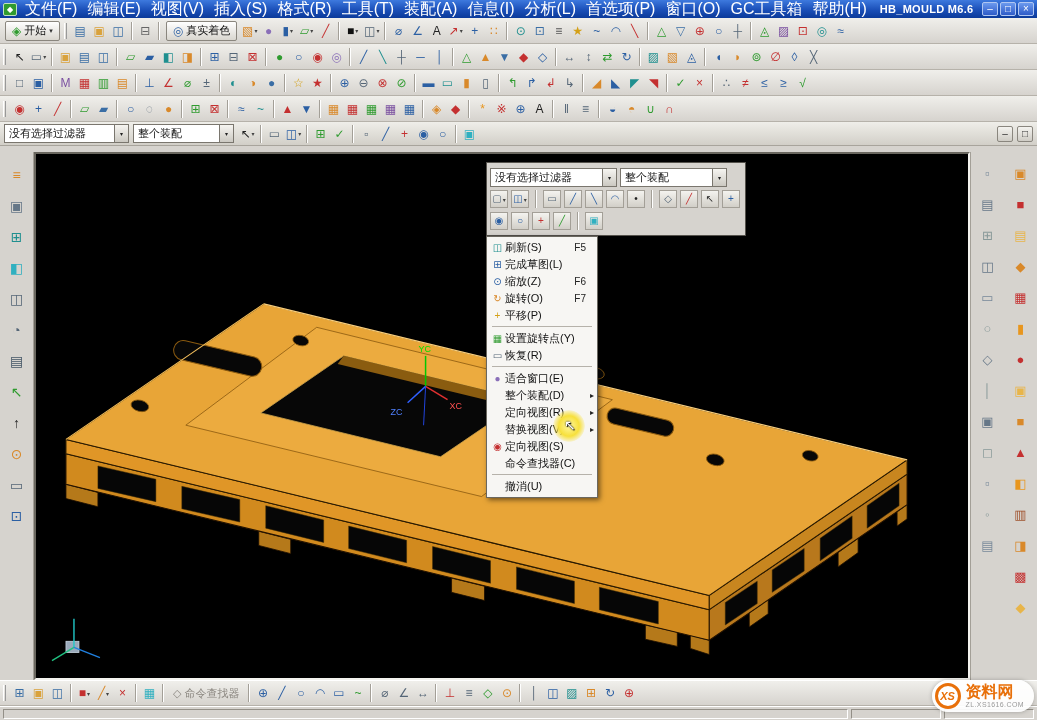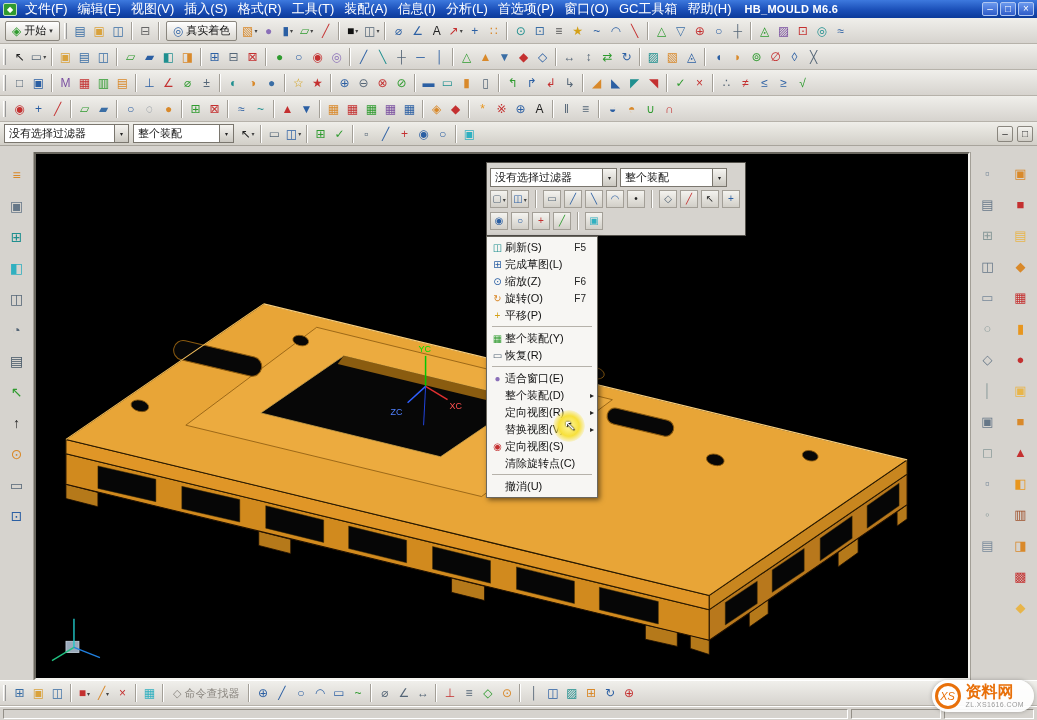--- a/index.html
+++ b/index.html
@@ -1,21 +1,21 @@
 <!DOCTYPE html>
 <html><head>
 <meta charset="utf-8">
 <style>
 *{margin:0;padding:0;box-sizing:border-box;}
 body{font-family:"Liberation Sans","DejaVu Sans",sans-serif;background:#777;}
 .app{width:1037px;height:720px;position:relative;background:#D6D3CE;overflow:hidden;font-size:11px;color:#111;}
 .titlebar{height:18px;background:linear-gradient(180deg,#3D79DE 0%,#1B4FB8 55%,#0B3A9A 100%);display:flex;align-items:center;padding:0 3px;color:#fff;}
 .appicon{width:14px;height:13px;background:#2F9B2F;border:1px solid #BFE0BF;border-radius:2px;color:#fff;font-size:8px;display:flex;align-items:center;justify-content:center;margin-right:3px;}
 .menubar{display:flex;}
-.menu-item{padding:0 5px;font-size:13px;white-space:nowrap;cursor:default;}
+.menu-item{padding:0 5px;font-size:16px;white-space:nowrap;cursor:default;}
 .tb-title{margin-left:8px;font-weight:bold;letter-spacing:.3px;white-space:nowrap;}
 .winbtns{margin-left:auto;display:flex;gap:2px;}
 .winbtn{width:16px;height:14px;background:linear-gradient(#6C9AEE,#2E5BC8);border:1px solid #AFC6F2;border-radius:2px;color:#fff;font-size:10px;line-height:11px;text-align:center;}
 .winbtn.gray{background:linear-gradient(#F4F3EF,#CFCCC5);border:1px solid #8A867E;color:#333;height:16px;line-height:13px;}
 .tbrow{height:26px;display:flex;align-items:center;background:linear-gradient(#F0EFEB,#D6D3CE);border-bottom:1px solid #B6B2AA;padding:0 2px;overflow:hidden;white-space:nowrap;}
 .iconstrip{display:flex;align-items:center;}
 .ticon{min-width:19px;height:19px;display:inline-flex;align-items:center;justify-content:center;flex:0 0 auto;border:1px solid transparent;}
 .ticon .glyph{font-size:12px;line-height:1;}
 .ddm{font-size:6px;color:#444;margin-left:1px;}
 .tsep{width:2px;height:18px;border-left:1px solid #A39F97;border-right:1px solid #fff;margin:0 3px;flex:0 0 auto;}
@@ -55,21 +55,21 @@
 .csep{height:2px;border-top:1px solid #B6B2AA;margin:2px 4px;}
 .cursor-blob{position:absolute;left:517px;top:256px;width:32px;height:32px;border-radius:50%;background:radial-gradient(circle,#FFF8A0 0%,#F7E03C 45%,rgba(247,224,60,.25) 68%,rgba(247,224,60,0) 72%);z-index:8;}
 .cursor-arrow{position:absolute;left:528px;top:263px;color:#fff;text-shadow:0 0 2px #000,1px 1px 1px #000;font-size:14px;z-index:9;}
 .bottombar{height:26px;border-top:1px solid #fff;}
 .finishbtn{display:inline-flex;align-items:center;gap:3px;padding:0 6px;color:#8B8780;flex:0 0 auto;}
 .statusbar{height:14px;background:#D6D3CE;display:flex;align-items:center;gap:3px;padding:1px 3px;border-top:1px solid #fff;}
 .scell{height:10px;border:1px solid;border-color:#938F87 #fff #fff #938F87;}
 .scell.long{flex:1;}
 .scell.w90{width:90px;}
 .watermark{position:absolute;right:3px;bottom:8px;display:flex;align-items:center;gap:5px;background:rgba(255,255,255,.93);border-radius:16px;padding:3px 10px 3px 3px;z-index:30;box-shadow:0 0 4px rgba(0,0,0,.25);}
-.wm-circle{width:26px;height:26px;border-radius:50%;border:3px solid #E8700A;color:#E8700A;display:flex;align-items:center;justify-content:center;font-weight:normal;font-style:italic;font-size:11px;background:#fff;}
+.wm-circle{width:26px;height:26px;border-radius:50%;border:3px solid #E8700A;color:#E8700A;display:flex;align-items:center;justify-content:center;font-weight:bold;font-style:italic;font-size:11px;background:#fff;}
 .wm-col{display:flex;flex-direction:column;line-height:1;}
 .wm-site{color:#E8700A;font-weight:bold;font-size:16px;}
 .wm-url{color:#999;font-size:7px;letter-spacing:.4px;margin-top:1px;}
 </style>
 </head>
 <body>
 
 <div class="app">
 
   <div class="titlebar">
@@ -855,21 +855,21 @@
           </div>
           <div class="citem">
             <span class="cicon" style="color: rgb(212, 160, 23);">+</span>
             <span class="clabel">平移(P)</span>
             <span class="cshort"></span>
             <span class="carrow"></span>
           </div>
           <div class="csep"></div>
           <div class="citem">
             <span class="cicon" style="color: rgb(47, 155, 47);">▦</span>
-            <span class="clabel">整个装配(Y)</span>
+            <span class="clabel">设置旋转点(Y)</span>
             <span class="cshort"></span>
             <span class="carrow"></span>
           </div>
           <div class="citem">
             <span class="cicon" style="color: rgb(85, 102, 119);">▭</span>
             <span class="clabel">恢复(R)</span>
             <span class="cshort"></span>
             <span class="carrow"></span>
           </div>
           <div class="csep"></div>
@@ -898,21 +898,21 @@
             <span class="carrow">▸</span>
           </div>
           <div class="citem">
             <span class="cicon" style="color: rgb(196, 48, 48);">◉</span>
             <span class="clabel">定向视图(S)</span>
             <span class="cshort"></span>
             <span class="carrow"></span>
           </div>
           <div class="citem">
             <span class="cicon"></span>
-            <span class="clabel">清除旋转点(C)</span>
+            <span class="clabel">命令查找器(C)</span>
             <span class="cshort"></span>
             <span class="carrow"></span>
           </div>
           <div class="csep"></div>
           <div class="citem">
             <span class="cicon"></span>
             <span class="clabel">撤消(U)</span>
             <span class="cshort"></span>
             <span class="carrow"></span>
           </div>

